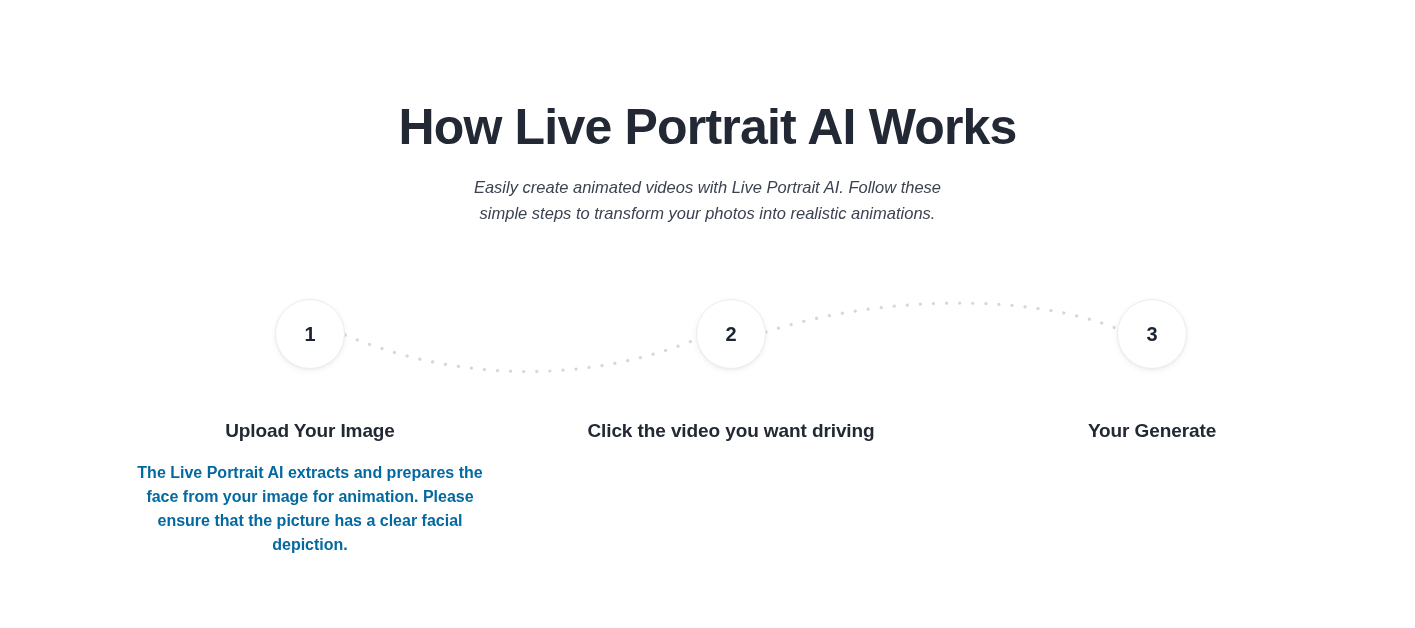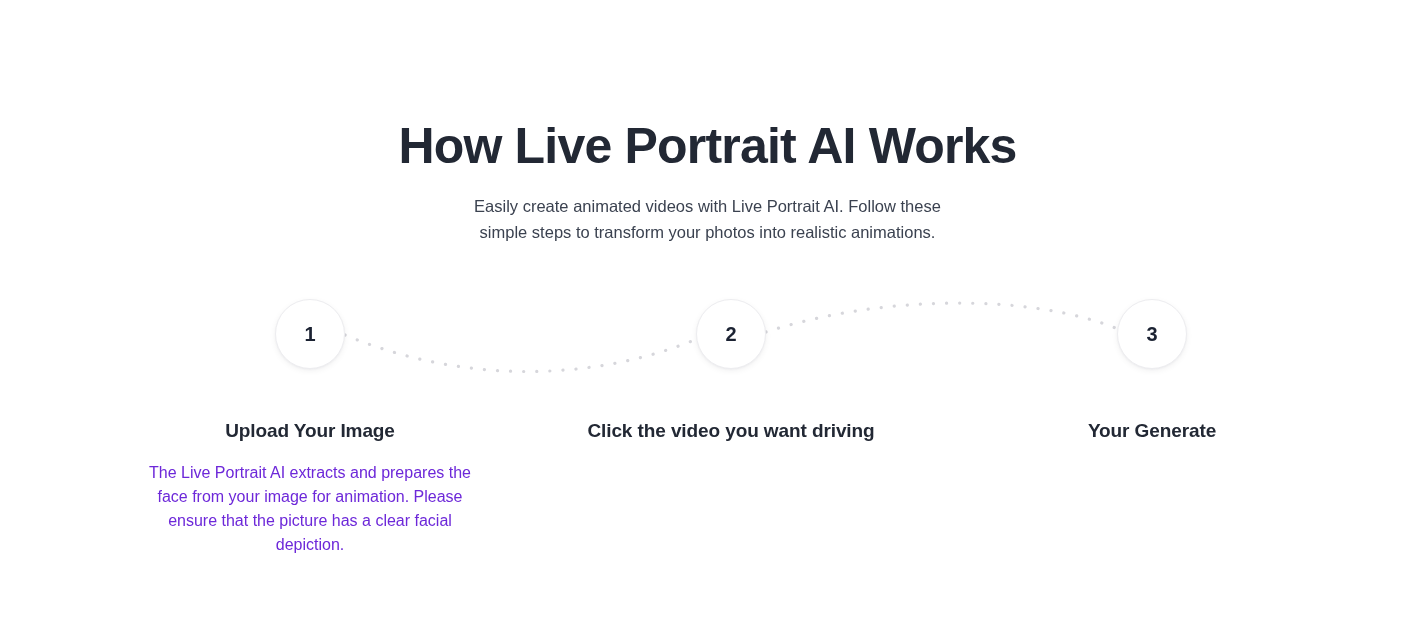--- a/index.html
+++ b/index.html
@@ -23,38 +23,38 @@
     box-sizing: border-box;
   }
 
   
   .header {
     position: absolute;
     top: 96px;
     left: 0;
     width: 1415px;
     text-align: center;
-    margin-top: 19px;
   }
   .page-title {
     margin: 0;
     font-family: "Liberation Sans", sans-serif;
     font-size: 50px;
     line-height: 62px;
     font-weight: 700;
     letter-spacing: -0.8px;
     color: #222834;
   }
   .page-subtitle {
     margin: 17px auto 0 auto;
     width: 500px;
     font-size: 16.5px;
     line-height: 25.5px;
     font-weight: 400;
     color: #3b4250;
+    font-style: italic;
   }
 
   
   .steps {
     position: absolute;
     top: 299px;
     left: 0;
     width: 1415px;
     height: 260px;
   }
@@ -108,22 +108,22 @@
     font-weight: 700;
     color: #222834;
     letter-spacing: -0.1px;
     text-align: center;
   }
   .step-body {
     margin: 17px auto 16px auto;
     width: 352px;
     font-size: 16px;
     line-height: 24px;
-    font-weight: 400;
-    color: #6d28d9;
+    font-weight: 700;
+    color: #0369a1;
   }
 </style>
 </head>
 <body>
 
 <div class="section">
 
   <div class="header">
     <h1 class="page-title">How Live Portrait AI Works</h1>
     <p class="page-subtitle">Easily create animated videos with Live Portrait AI. Follow these simple steps to transform your photos into realistic animations.</p>

